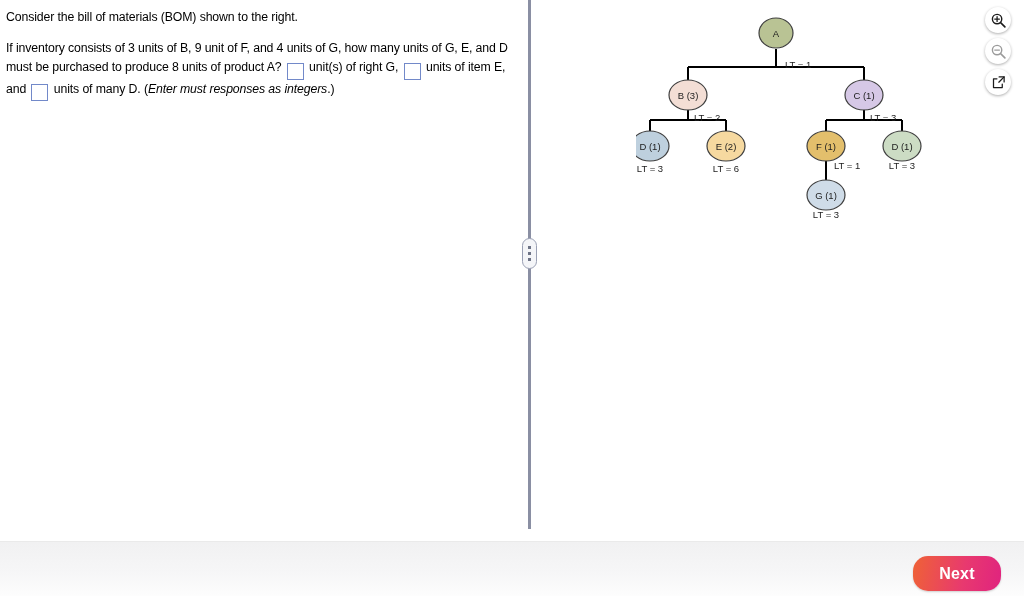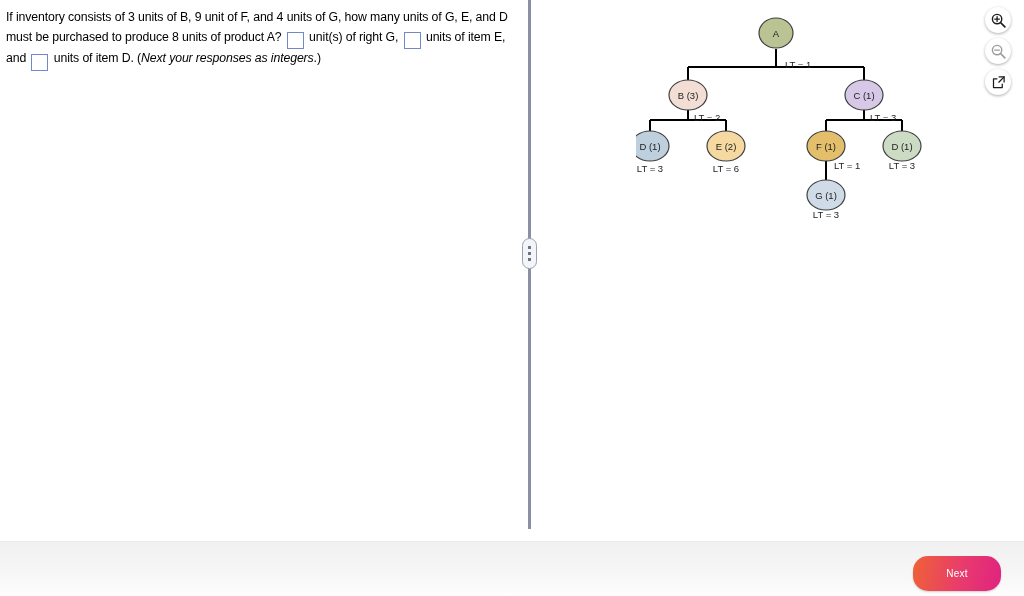--- a/index.html
+++ b/index.html
@@ -159,46 +159,47 @@
     position: absolute;
     right: 23px;
     top: 14px;
     width: 88px;
     height: 35px;
     border: none;
     border-radius: 15px;
     background: linear-gradient(100deg, #ef6236 0%, #e8396f 58%, #e0237f 100%);
     color: #ffffff;
     font-family: "Liberation Sans", sans-serif;
-    font-size: 10px;
-    font-weight: normal;
+    font-size: 16px;
+    font-weight: bold;
     letter-spacing: .2px;
     cursor: pointer;
     box-shadow: 0 1px 2px rgba(0,0,0,.18);
   }
 </style>
 </head>
 <body>
 
 <div id="app">
 
   <div id="workarea">
 
     <div id="question-panel">
 
+      <p class="q-line" id="intro-text">Consider the bill of materials (BOM) shown to the right.</p>
 
       <p class="q-line" id="question-body">
         <span>If inventory consists of 3 units of B, 9 unit of F, and 4 units of G, how many units of G, E, and D must be purchased to produce 8 units of product A?</span>
         <input class="answer-box" type="text" value="" style="">
         <span>unit(s) of right G,</span>
         <input class="answer-box" type="text" value="" style="">
         <span>units of item E,</span>
         <span>and</span>
         <input class="answer-box" type="text" value="" style="">
-        <span>units of item D. (</span><span class="emph">Next your responses as integers</span><span>.)</span>
+        <span>units of many D. (</span><span class="emph">Enter must responses as integers</span><span>.)</span>
       </p>
     </div>
 
     <div id="splitter"></div>
     <div id="splitter-handle">
       <i></i>
       <i></i>
       <i></i>
     </div>
 

